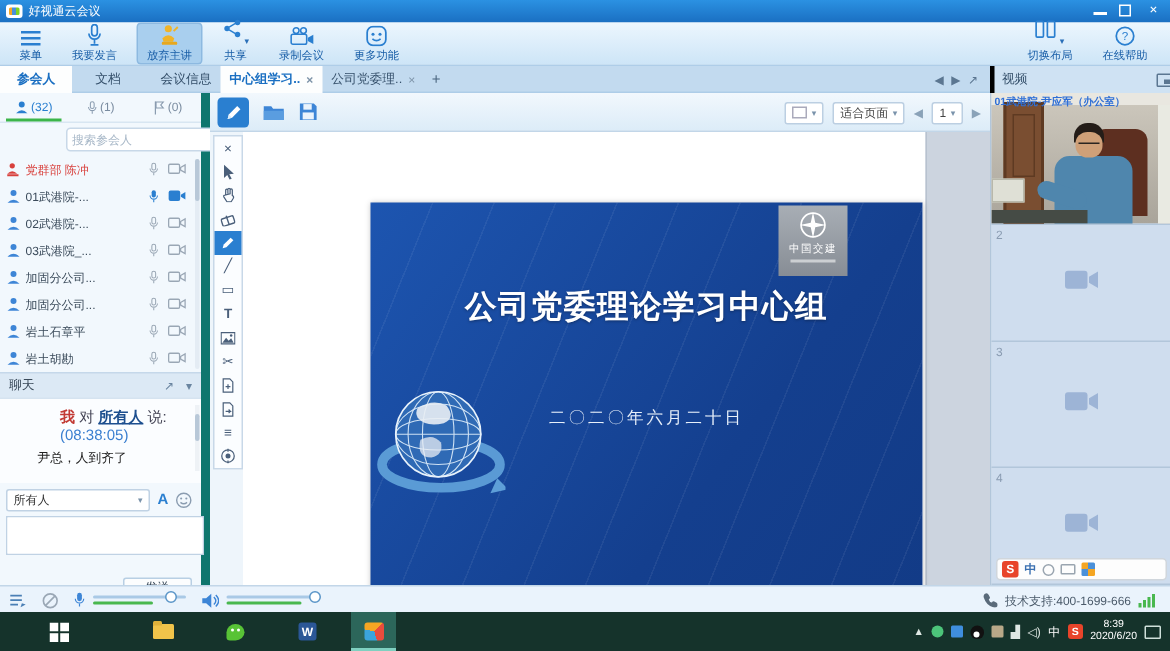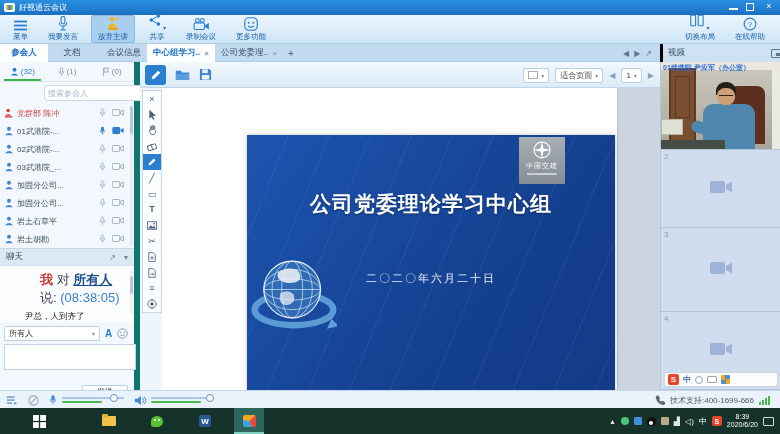--- a/index.html
+++ b/index.html
@@ -65,21 +65,21 @@
   .prow.presenter .nm { color:#d8403c; }
   .av { display:flex; gap:6px; margin-right:6px; }
   .pscroll { position:absolute; right:1px; top:2px; width:3px; height:140px; background:#e4ecf4; border-radius:2px; }
   .pscroll::after { content:""; position:absolute; top:0; left:0; width:3px; height:28px; background:#b8c8d8; border-radius:2px; }
 
   .chat-head { height:18px; background:#dce9f5; border-top:1px solid #c5d8ea; border-bottom:1px solid #d5e3f0;
     display:flex; align-items:center; padding:0 6px; font-size:8.5px; color:#3a4a5a; }
   .chat-head .sp { flex:1; }
   .chat-head .ic { color:#6a85a0; font-size:8px; margin-left:8px; }
   .chat-body { height:56px; background:#fbfdff; position:relative; padding:5px 8px 0 6px; }
-  .cline1 { font-size:13px;padding-left:34px; }
+  .cline1 { font-size:10px;padding-left:34px; }
   .c-me { color:#c23b35; font-weight:bold; }
   .c-to { color:#445; }
   .c-target { color:#1d4f8f; font-weight:bold; text-decoration:underline; }
   .c-time { color:#3a7fd0; }
   .cline2 { font-size:8.5px; color:#222; margin-top:4px;margin-left:19px; }
   .cscroll { position:absolute; right:1px; top:4px; width:3px; height:44px; background:#eef2f6; }
   .cscroll::after { content:""; position:absolute; top:6px; width:3px; height:18px; background:#b8c8d8; border-radius:2px; }
   .rcpt { display:flex; align-items:center; height:22px; padding:0 4px; gap:5px; }
   .select { width:96px; height:15px; background:#fff; border:1px solid #c0d2e4; border-radius:2px;
     display:flex; align-items:center; font-size:8px; color:#333; padding:0 4px; }

